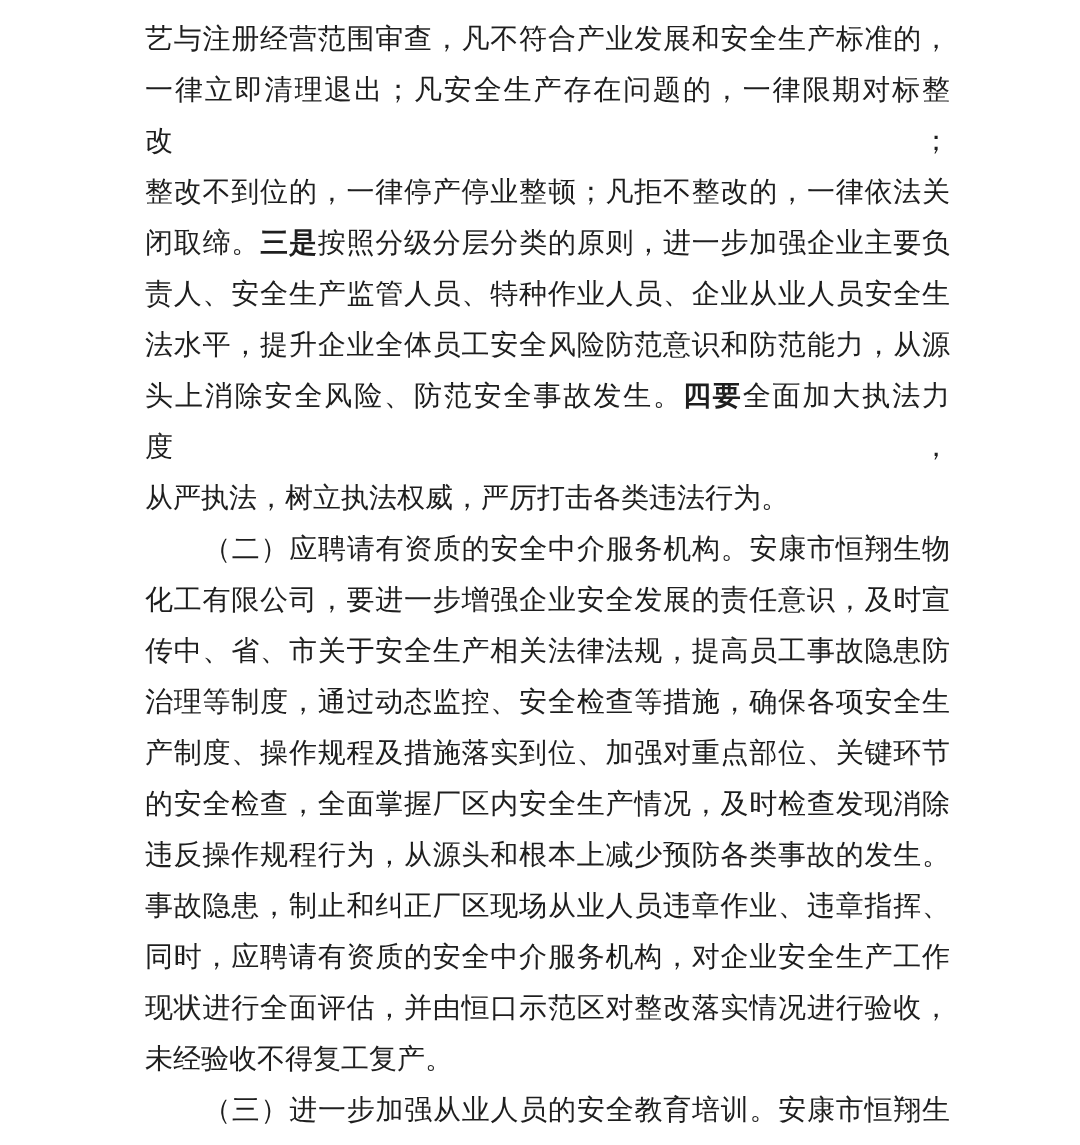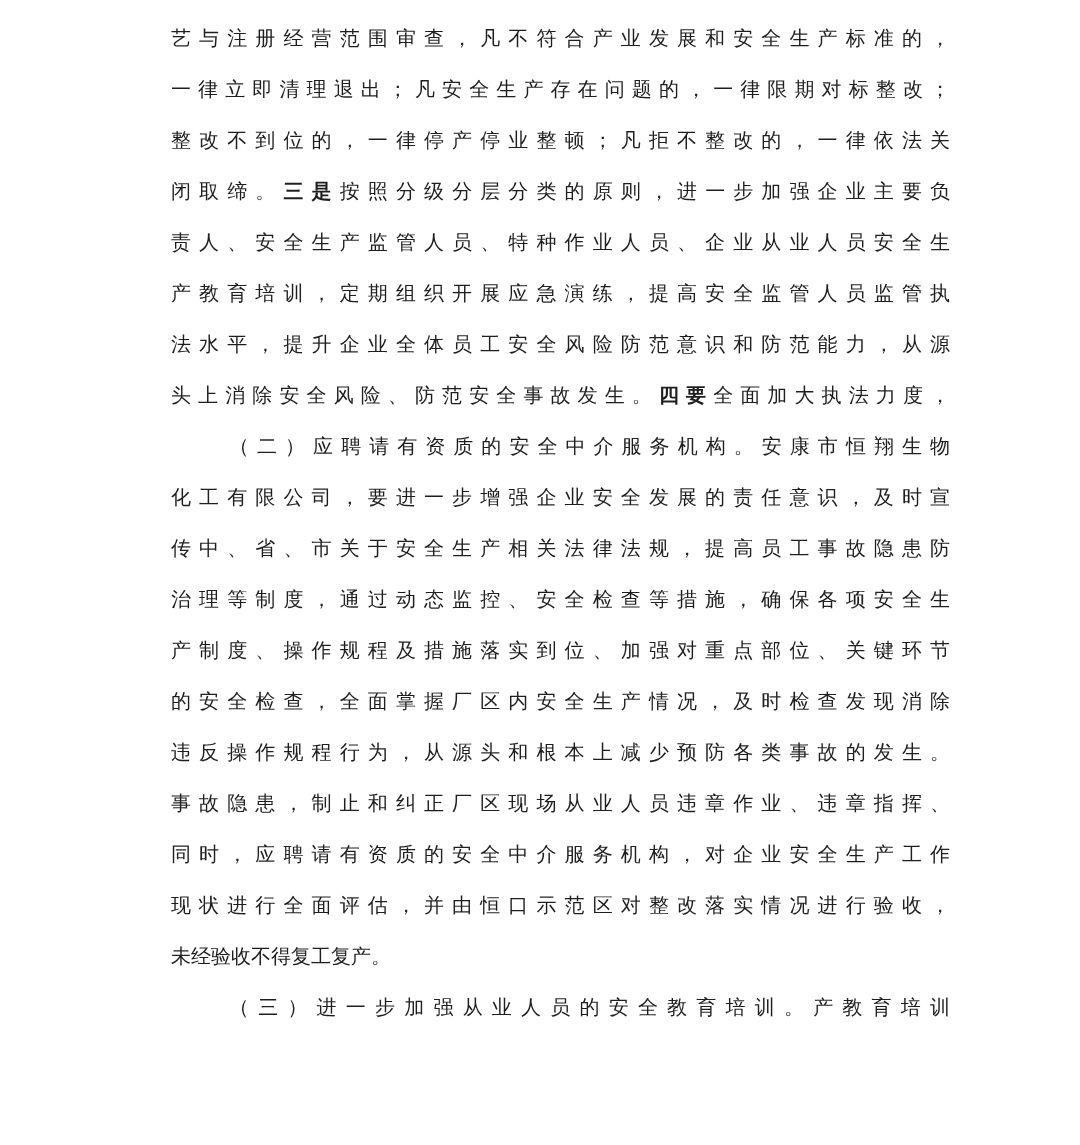--- a/index.html
+++ b/index.html
@@ -14,25 +14,24 @@
     background: #ffffff;
     overflow: hidden;
   }
   .text-block {
     box-sizing: border-box;
     width: 1080px;
     padding: 13px 130px 0 145px;
   }
   .doc-line {
     font-family: "Liberation Serif", "DejaVu Serif", serif;
-    font-size: 20px;
+    font-size: 28px;
     line-height: 51px;
     color: #1e1e1e;
     letter-spacing: 0px;
-    margin-left: 26px;
     -webkit-font-smoothing: antialiased;
   }
   .doc-line.justify {
     text-align: justify;
     text-align-last: justify;
     text-justify: inter-character;
   }
   .doc-line.plain {
     text-align: left;
     text-align-last: left;
@@ -46,29 +45,29 @@
 </head>
 <body>
 
 <div class="page">
   <div class="text-block">
       <div class="doc-line justify"><span class="seg">艺与注册经营范围审查，凡不符合产业发展和安全生产标准的，</span></div>
       <div class="doc-line justify"><span class="seg">一律立即清理退出；凡安全生产存在问题的，一律限期对标整改；</span></div>
       <div class="doc-line justify"><span class="seg">整改不到位的，一律停产停业整顿；凡拒不整改的，一律依法关</span></div>
       <div class="doc-line justify"><span class="seg">闭取缔。</span><span class="seg bold">三是</span><span class="seg">按照分级分层分类的原则，进一步加强企业主要负</span></div>
       <div class="doc-line justify"><span class="seg">责人、安全生产监管人员、特种作业人员、企业从业人员安全生</span></div>
-      <div class="doc-line justify"><span class="seg">产教育培训，定期组织开展应急演练，提高安全监管人员监管执</span></div>
       <div class="doc-line justify"><span class="seg">法水平，提升企业全体员工安全风险防范意识和防范能力，从源</span></div>
       <div class="doc-line justify"><span class="seg">头上消除安全风险、防范安全事故发生。</span><span class="seg bold">四要</span><span class="seg">全面加大执法力度，</span></div>
+      <div class="doc-line plain"><span class="seg">从严执法，树立执法权威，严厉打击各类违法行为。</span></div>
       <div class="doc-line justify indent"><span class="seg">（二）应聘请有资质的安全中介服务机构。安康市恒翔生物</span></div>
       <div class="doc-line justify"><span class="seg">化工有限公司，要进一步增强企业安全发展的责任意识，及时宣</span></div>
       <div class="doc-line justify"><span class="seg">传中、省、市关于安全生产相关法律法规，提高员工事故隐患防</span></div>
       <div class="doc-line justify"><span class="seg">治理等制度，通过动态监控、安全检查等措施，确保各项安全生</span></div>
       <div class="doc-line justify"><span class="seg">产制度、操作规程及措施落实到位、加强对重点部位、关键环节</span></div>
       <div class="doc-line justify"><span class="seg">的安全检查，全面掌握厂区内安全生产情况，及时检查发现消除</span></div>
       <div class="doc-line justify"><span class="seg">违反操作规程行为，从源头和根本上减少预防各类事故的发生。</span></div>
       <div class="doc-line justify"><span class="seg">事故隐患，制止和纠正厂区现场从业人员违章作业、违章指挥、</span></div>
       <div class="doc-line justify"><span class="seg">同时，应聘请有资质的安全中介服务机构，对企业安全生产工作</span></div>
       <div class="doc-line justify"><span class="seg">现状进行全面评估，并由恒口示范区对整改落实情况进行验收，</span></div>
       <div class="doc-line plain"><span class="seg">未经验收不得复工复产。</span></div>
-      <div class="doc-line justify indent"><span class="seg">（三）进一步加强从业人员的安全教育培训。产教育培训</span></div>
+      <div class="doc-line justify indent"><span class="seg">（三）进一步加强从业人员的安全教育培训。安康市恒翔生</span></div>
     </div>
 </div>
 
 </body></html>

